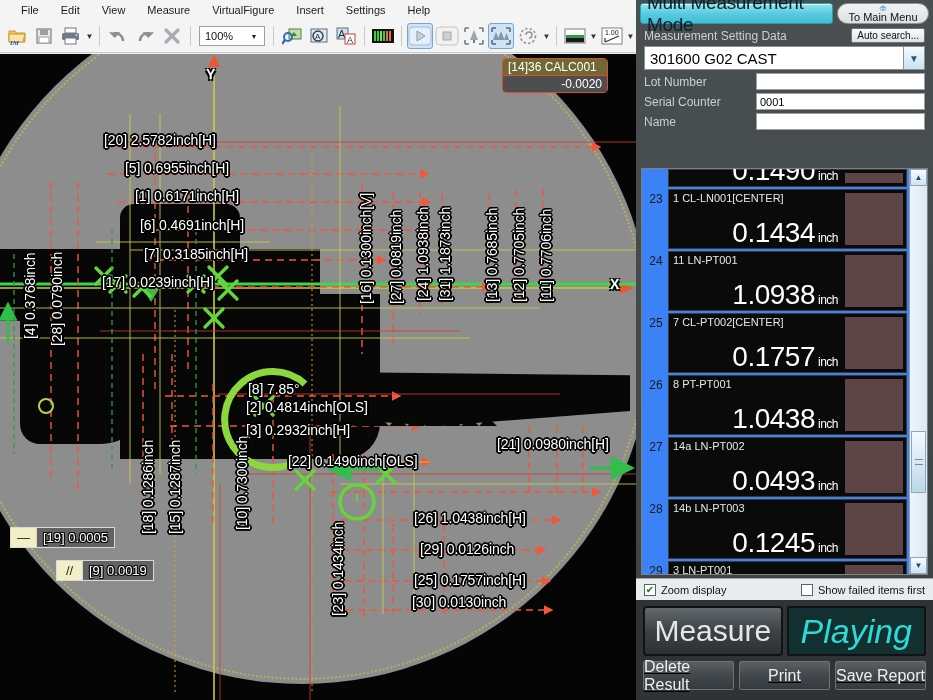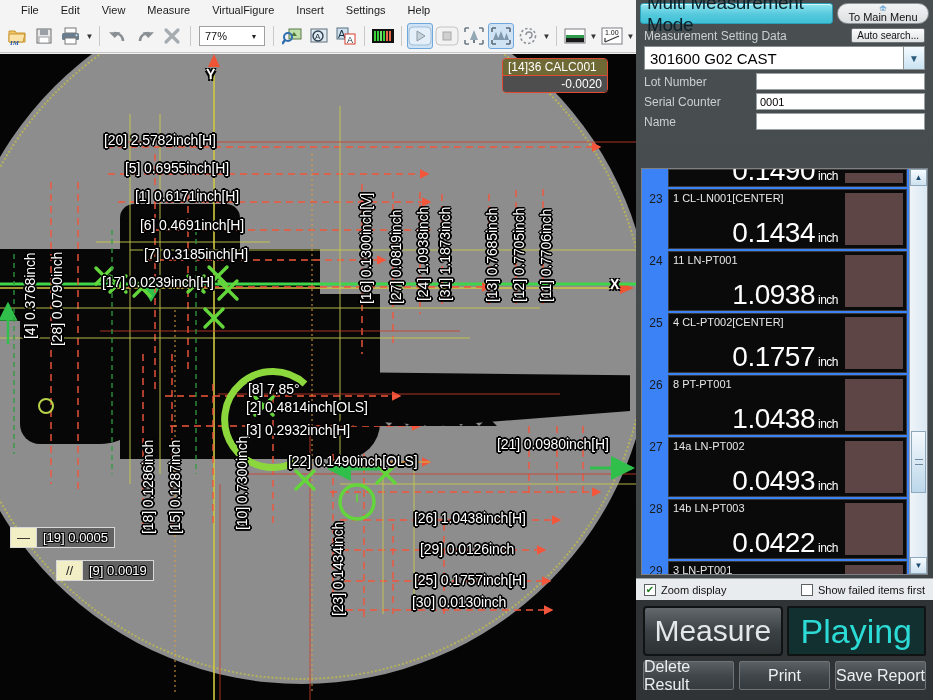--- a/index.html
+++ b/index.html
@@ -191,23 +191,23 @@
              background:#2f3336; padding:6px 7px 7px 7px; }
   .bigrow { display:flex; height:50px; gap:4px; }
   .btnMeasure {
     flex:1; border:2px solid #101314; border-radius:4px;
     background:linear-gradient(180deg,#63696c 0%,#3b4144 50%,#2c3134 100%);
     color:#e4e7e9; font-size:30px; display:flex; align-items:center; justify-content:center;
   }
   .btnPlaying {
     flex:1; border:2px solid #101314; border-radius:2px;
     background:#11302f; color:#2ddbd6; font-size:34px;
-    display:flex; align-items:center; justify-content:center;
-  }
-  .smallrow { display:flex; gap:5px; margin-top:5px; height:29px; }
+    display:flex; align-items:center; justify-content:center;font-style:italic;
+  }
+  .smallrow { display:flex; gap:5px; margin-top:5px; height:29px;text-decoration:underline; }
   .sbtn2 {
     flex:1; border:1px solid #6d7377; border-radius:2px;
     background:linear-gradient(180deg,#5a6063 0%,#41474a 50%,#343a3d 100%);
     color:#eceff1; font-size:16px; display:flex; align-items:center; justify-content:center;
   }
 </style>
 </head>
 <body>
 
 <div id="app">
@@ -268,21 +268,21 @@
           </svg>
       </div>
 
       <div class="tbtn">
         <svg width="18" height="18" viewBox="0 0 18 18">
           <path d="M3 3L15 15M15 3L3 15" stroke="#a7acb1" stroke-width="3.2" stroke-linecap="round"></path>
         </svg>
       </div>
       <div class="tsep"></div>
       <div class="zoomsel">
-        <span>77%</span>
+        <span>100%</span>
         <span class="ar">▼</span>
       </div>
       <div class="tsep"></div>
 
       <div class="tbtn">
         <svg width="20" height="20" viewBox="0 0 20 20">
           <rect x="7" y="3" width="12" height="10" fill="#bfe0a8" stroke="#5a7a4a"></rect>
           <path d="M12 6l3 4H9z" fill="#4f7a3a"></path>
           <circle cx="6" cy="11" r="4" fill="none" stroke="#2f6fae" stroke-width="2"></circle>
           <path d="M3 14L0 18" stroke="#2f6fae" stroke-width="2.5"></path>
@@ -665,21 +665,21 @@
               </div>
             </div>
             <div class="lswatch"></div>
           </div>
         </div>
 
         <div class="lrow">
           <div class="idx">25</div>
           <div class="lcard">
             <div class="lmain">
-              <div class="lname">4 CL-PT002[CENTER]</div>
+              <div class="lname">7 CL-PT002[CENTER]</div>
               <div class="lval">
                 <span>0.1757</span><span class="lunit">inch</span>
               </div>
             </div>
             <div class="lswatch"></div>
           </div>
         </div>
 
         <div class="lrow">
           <div class="idx">26</div>
@@ -706,21 +706,21 @@
             <div class="lswatch"></div>
           </div>
         </div>
 
         <div class="lrow">
           <div class="idx">28</div>
           <div class="lcard">
             <div class="lmain">
               <div class="lname">14b LN-PT003</div>
               <div class="lval">
-                <span>0.0422</span><span class="lunit">inch</span>
+                <span>0.1245</span><span class="lunit">inch</span>
               </div>
             </div>
             <div class="lswatch"></div>
           </div>
         </div>
 
         <div class="lrow">
           <div class="idx">29</div>
           <div class="lcard">
             <div class="lmain">

